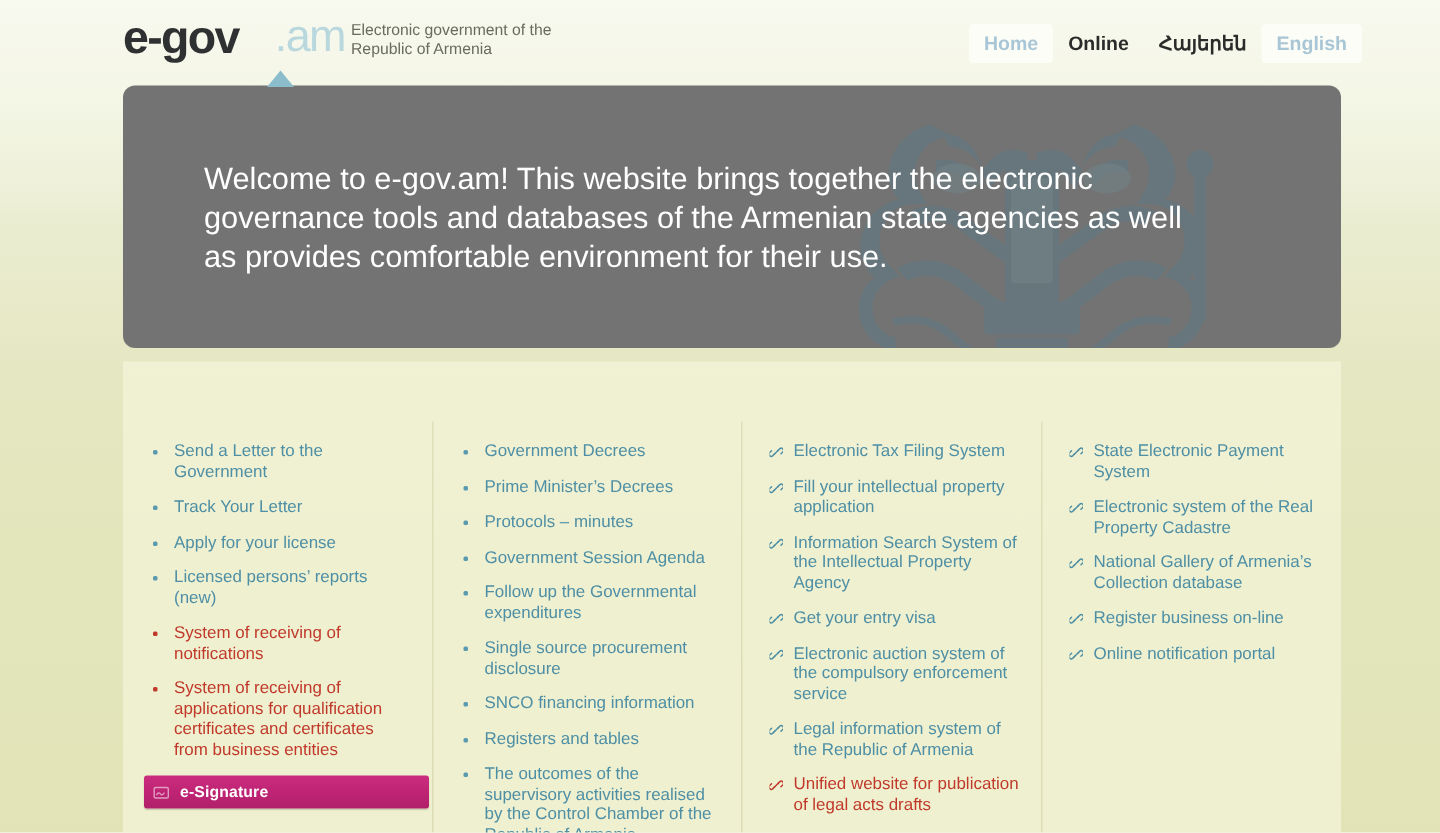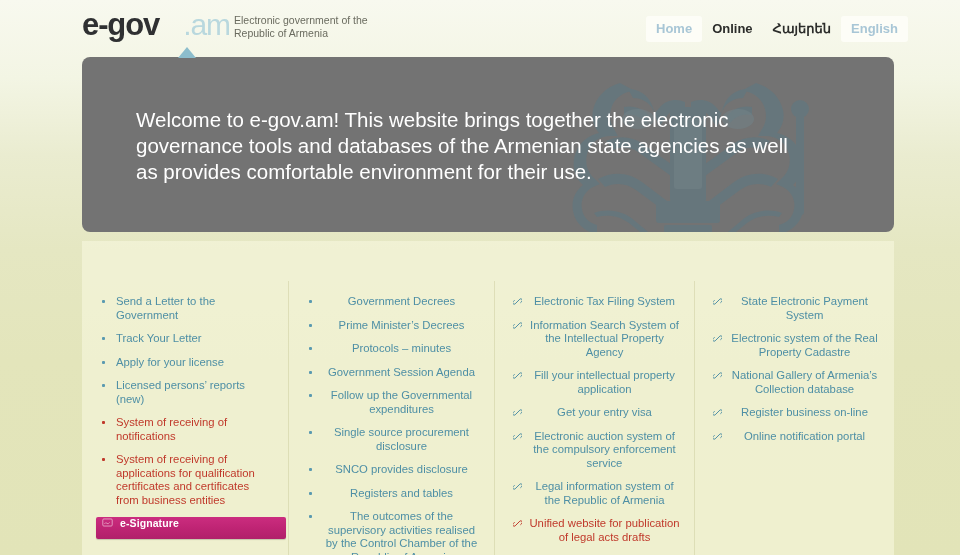--- a/index.html
+++ b/index.html
@@ -124,21 +124,20 @@
     display: flex;
   }
   .link-column {
     position: relative;
     padding: 14px 14px 0 18px;
     box-sizing: border-box;
     margin-top: 40px;
   }
   .link-column + .link-column {
     border-left: 1px solid rgba(200, 200, 150, 0.45);
-    text-align: center;
   }
   #col-1 { width: 206px; }
   #col-2 { width: 206px; }
   #col-3 { width: 200px; }
   #col-4 { width: 200px; }
 
   .link-item {
     position: relative;
     padding-left: 16px;
     margin-bottom: 10px;
@@ -171,20 +170,21 @@
   #esignature-button {
     position: relative;
     margin-top: 8px;
     margin-left: -4px;
     width: 190px;
     height: 22px;
     background: linear-gradient(to bottom, #cb2d7f 0%, #bf2474 50%, #b0206a 100%);
     border-radius: 2px 2px 2px 2px;
     box-shadow: 0 1px 1px rgba(0,0,0,0.18);
     display: flex;
+    align-items: center;
     cursor: pointer;
   }
   #esig-icon {
     width: 11px; height: 11px;
     margin-left: 6px;
     opacity: 0.55;
     flex: 0 0 auto;
   }
   #esig-label {
     margin-left: 7px;
@@ -263,41 +263,41 @@
         <span id="esig-label">e-Signature</span>
       </div>
     </div>
     <div class="link-column" id="col-2">
       <div class="link-item dot"><span>Government Decrees</span></div>
       <div class="link-item dot"><span>Prime Minister’s Decrees</span></div>
       <div class="link-item dot"><span>Protocols – minutes</span></div>
       <div class="link-item dot"><span>Government Session Agenda</span></div>
       <div class="link-item dot"><span>Follow up the Governmental expenditures</span></div>
       <div class="link-item dot"><span>Single source procurement disclosure</span></div>
-      <div class="link-item dot"><span>SNCO provides disclosure</span></div>
+      <div class="link-item dot"><span>SNCO financing information</span></div>
       <div class="link-item dot"><span>Registers and tables</span></div>
       <div class="link-item dot"><span>The outcomes of the supervisory activities realised by the Control Chamber of the Republic of Armenia</span></div>
       <div class="link-item dot"><span>Online broadcast of procurement appeals board sessions</span></div>
     </div>
     <div class="link-column" id="col-3">
       <div class="link-item"><svg class="link-icon" viewBox="0 0 12 12">
           <path d="M4.6 7.4 L2.8 9.2 a2 2 0 0 1 -2.8 -2.8 L1.8 4.6" fill="none" stroke="#4e8fa5" stroke-width="1.3" stroke-linecap="round"></path>
           <path d="M7.4 4.6 L9.2 2.8 a2 2 0 0 1 2.8 2.8 L10.2 7.4" fill="none" stroke="#4e8fa5" stroke-width="1.3" stroke-linecap="round"></path>
           <path d="M4.2 7.8 L7.8 4.2" fill="none" stroke="#4e8fa5" stroke-width="1.3" stroke-linecap="round"></path>
         </svg><span>Electronic Tax Filing System</span></div>
       <div class="link-item"><svg class="link-icon" viewBox="0 0 12 12">
           <path d="M4.6 7.4 L2.8 9.2 a2 2 0 0 1 -2.8 -2.8 L1.8 4.6" fill="none" stroke="#4e8fa5" stroke-width="1.3" stroke-linecap="round"></path>
           <path d="M7.4 4.6 L9.2 2.8 a2 2 0 0 1 2.8 2.8 L10.2 7.4" fill="none" stroke="#4e8fa5" stroke-width="1.3" stroke-linecap="round"></path>
           <path d="M4.2 7.8 L7.8 4.2" fill="none" stroke="#4e8fa5" stroke-width="1.3" stroke-linecap="round"></path>
+        </svg><span>Fill your intellectual property application</span></div>
+      <div class="link-item"><svg class="link-icon" viewBox="0 0 12 12">
+          <path d="M4.6 7.4 L2.8 9.2 a2 2 0 0 1 -2.8 -2.8 L1.8 4.6" fill="none" stroke="#4e8fa5" stroke-width="1.3" stroke-linecap="round"></path>
+          <path d="M7.4 4.6 L9.2 2.8 a2 2 0 0 1 2.8 2.8 L10.2 7.4" fill="none" stroke="#4e8fa5" stroke-width="1.3" stroke-linecap="round"></path>
+          <path d="M4.2 7.8 L7.8 4.2" fill="none" stroke="#4e8fa5" stroke-width="1.3" stroke-linecap="round"></path>
         </svg><span>Information Search System of the Intellectual Property Agency</span></div>
-      <div class="link-item"><svg class="link-icon" viewBox="0 0 12 12">
-          <path d="M4.6 7.4 L2.8 9.2 a2 2 0 0 1 -2.8 -2.8 L1.8 4.6" fill="none" stroke="#4e8fa5" stroke-width="1.3" stroke-linecap="round"></path>
-          <path d="M7.4 4.6 L9.2 2.8 a2 2 0 0 1 2.8 2.8 L10.2 7.4" fill="none" stroke="#4e8fa5" stroke-width="1.3" stroke-linecap="round"></path>
-          <path d="M4.2 7.8 L7.8 4.2" fill="none" stroke="#4e8fa5" stroke-width="1.3" stroke-linecap="round"></path>
-        </svg><span>Fill your intellectual property application</span></div>
       <div class="link-item"><svg class="link-icon" viewBox="0 0 12 12">
           <path d="M4.6 7.4 L2.8 9.2 a2 2 0 0 1 -2.8 -2.8 L1.8 4.6" fill="none" stroke="#4e8fa5" stroke-width="1.3" stroke-linecap="round"></path>
           <path d="M7.4 4.6 L9.2 2.8 a2 2 0 0 1 2.8 2.8 L10.2 7.4" fill="none" stroke="#4e8fa5" stroke-width="1.3" stroke-linecap="round"></path>
           <path d="M4.2 7.8 L7.8 4.2" fill="none" stroke="#4e8fa5" stroke-width="1.3" stroke-linecap="round"></path>
         </svg><span>Get your entry visa</span></div>
       <div class="link-item"><svg class="link-icon" viewBox="0 0 12 12">
           <path d="M4.6 7.4 L2.8 9.2 a2 2 0 0 1 -2.8 -2.8 L1.8 4.6" fill="none" stroke="#4e8fa5" stroke-width="1.3" stroke-linecap="round"></path>
           <path d="M7.4 4.6 L9.2 2.8 a2 2 0 0 1 2.8 2.8 L10.2 7.4" fill="none" stroke="#4e8fa5" stroke-width="1.3" stroke-linecap="round"></path>
           <path d="M4.2 7.8 L7.8 4.2" fill="none" stroke="#4e8fa5" stroke-width="1.3" stroke-linecap="round"></path>
         </svg><span>Electronic auction system of the compulsory enforcement service</span></div>

